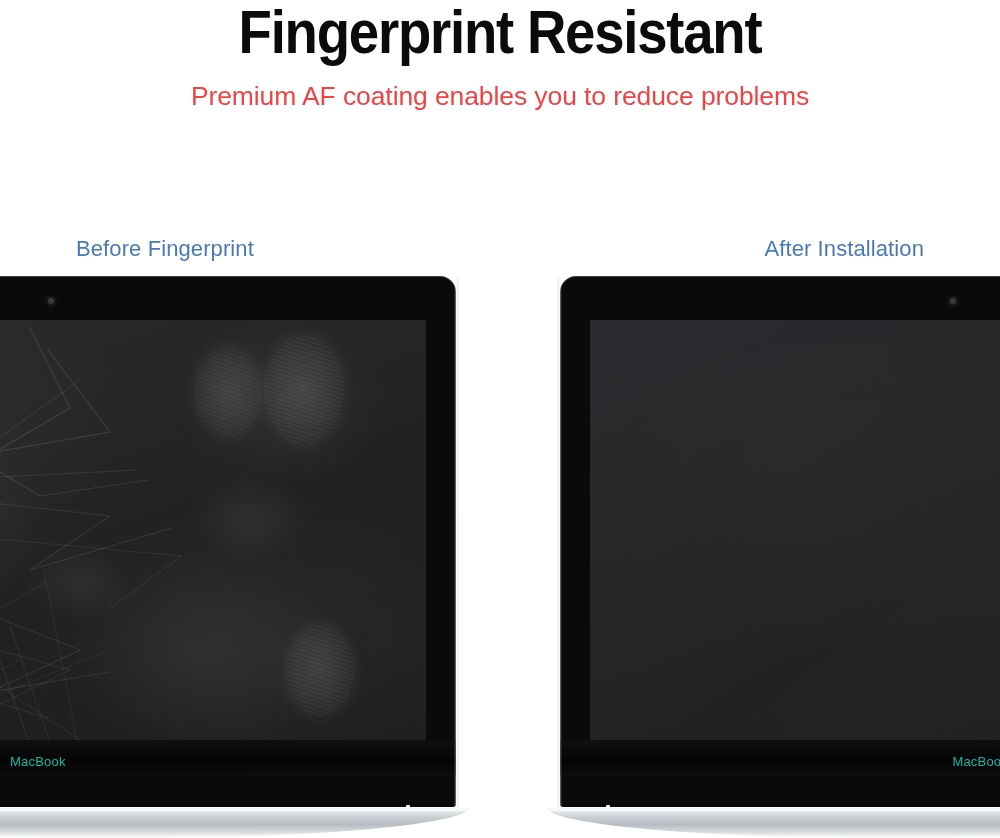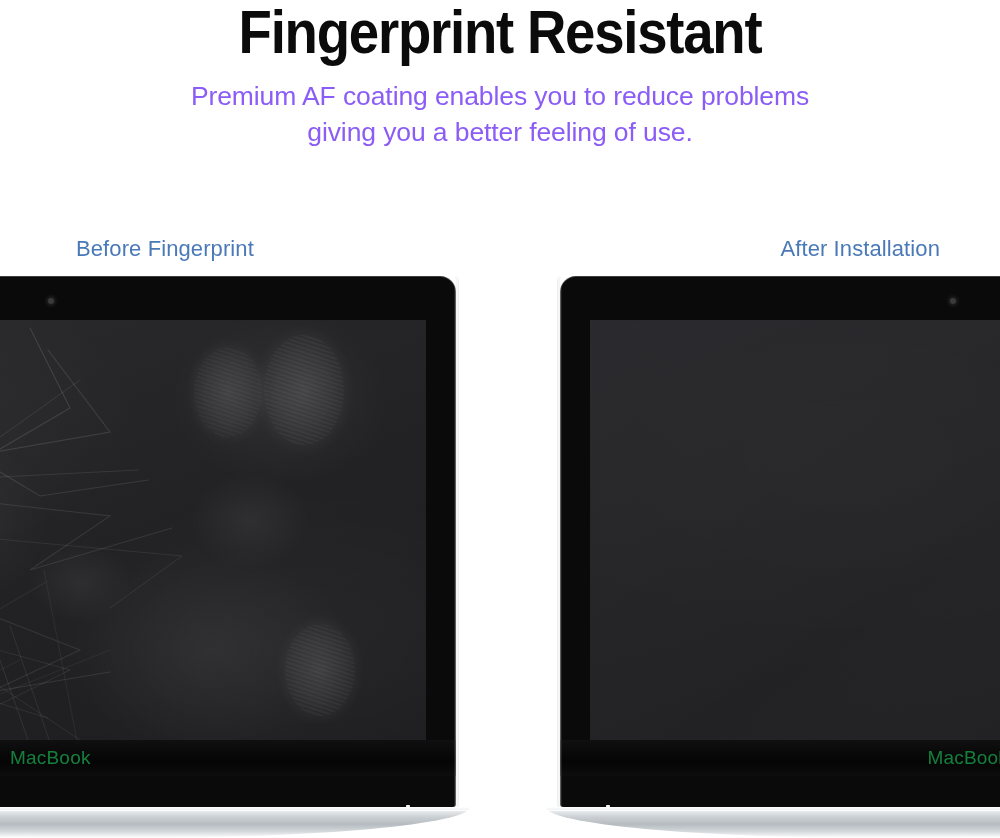--- a/index.html
+++ b/index.html
@@ -35,36 +35,36 @@
   }
 
   .subcopy {
     position: absolute;
     top: 78px;
     left: 0;
     width: 1000px;
     text-align: center;
     font-size: 26.5px;
     line-height: 36px;
-    color: #8b5cf6;
+    color: #ef4444;
     letter-spacing: -0.1px;
   }
   .subcopy .line { display: block; }
 
   
   .caption {
     position: absolute;
     top: 236px;
     font-size: 22px;
     color: #4a79b8;
     letter-spacing: 0.1px;
     white-space: nowrap;
   }
   .caption.before { left: 76px; }
-  .caption.after  { right: 60px; text-align: right; }
+  .caption.after  { right: 76px; text-align: right; }
 
   
   .stage {
     position: absolute;
     top: 276px;
     left: 0;
     width: 1000px;
     height: 562px;
     overflow: hidden;
   }
@@ -159,22 +159,22 @@
     position: absolute;
     left: 0;
     bottom: 31px;
     width: 100%;
     height: 36px;
     background: linear-gradient(to bottom, #101010, #050505 60%, #0d0d0d);
   }
   .wordmark {
     position: absolute;
     bottom: 38px;
-    font-size: 19px;
-    color: #15803d;
+    font-size: 13px;
+    color: #14b8a6;
     letter-spacing: 0.2px;
     text-align: right;
   }
   .laptop.left .wordmark  { left: 260px; }
   .laptop.right .wordmark { right: 258px; }
 
   
   .base {
     position: absolute;
     left: -14px;
@@ -211,21 +211,20 @@
   .laptop.left .hinge-notch  { right: 46px; }
   .laptop.right .hinge-notch { left: 46px; }
 </style>
 </head>
 <body>
 
 <div class="headline">Fingerprint Resistant</div>
 
 <div class="subcopy">
   <span class="line">Premium AF coating enables you to reduce problems</span>
-  <span class="line">giving you a better feeling of use.</span>
 </div>
 
 <div class="caption before">Before Fingerprint</div>
 
 <div class="caption after">After Installation</div>
 
 <div class="stage">
 
   <div class="laptop left">
     <div class="lid">

